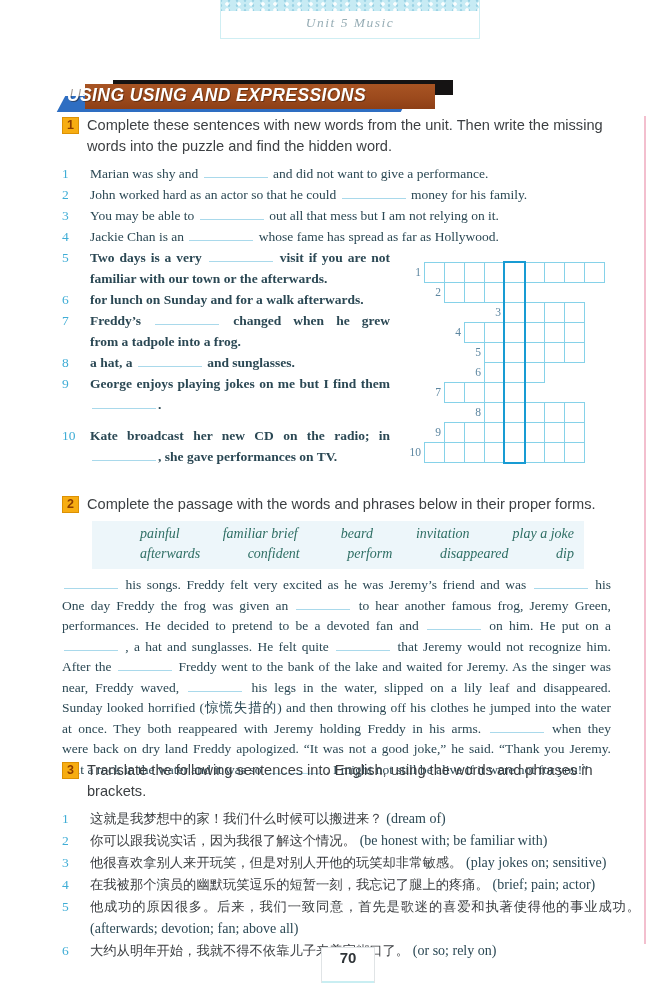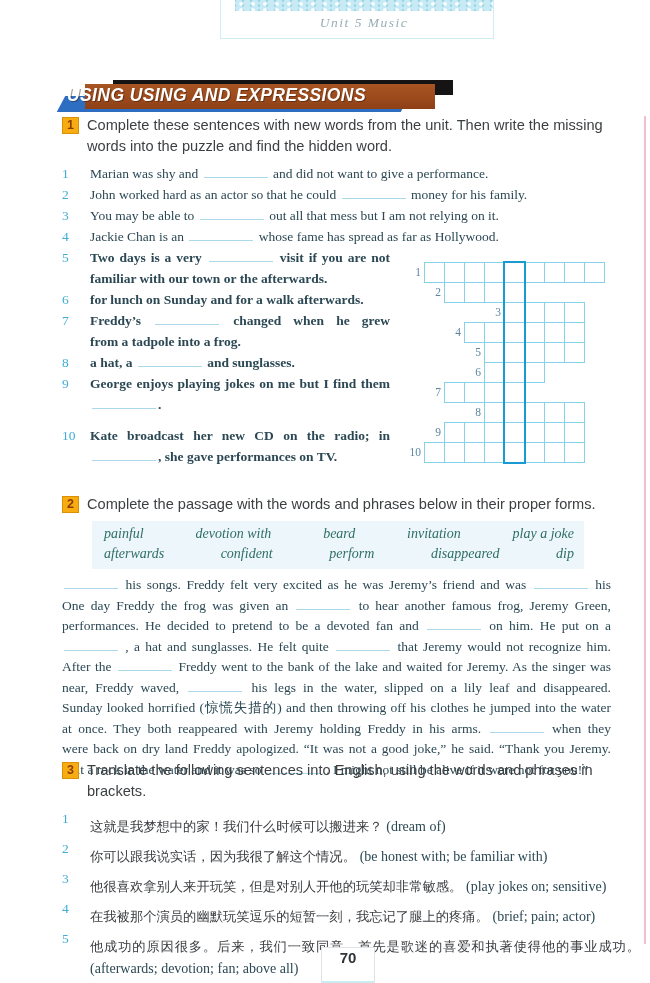--- a/index.html
+++ b/index.html
@@ -2,21 +2,21 @@
 <html><head>
 <meta charset="utf-8">
 <style>
   html,body{margin:0;padding:0;}
   body{background:#ffffff;}
   .page{position:relative;width:650px;height:983px;background:#fff;overflow:hidden;
         font-family:"Liberation Serif",serif;color:#2b4854;}
 
   
   .unit-header{position:absolute;left:220px;top:0;width:258px;height:38px;
-               border:1px solid #cfeef3;border-top:none;background:#fff;padding-left:14px;}
+               border:1px solid #cfeef3;border-top:none;background:#fff;}
   .droplet-band{height:11px;background-color:#c7ebf4;
      background-image:radial-gradient(circle,rgba(255,255,255,.95) 0 1.4px,transparent 2.2px),
                       radial-gradient(circle,rgba(120,190,215,.55) 0 1px,transparent 1.6px);
      background-size:12px 6px,8px 5px;background-position:0 1px,4px 3px;}
   .unit-title{display:block;text-align:center;font-style:italic;font-size:13.5px;
               letter-spacing:1.5px;color:#98aeb6;margin-top:4px;}
 
   
   .banner{position:absolute;left:55px;top:76px;width:420px;height:42px;}
   .banner-blue{position:absolute;left:6px;top:20px;width:344px;height:16px;
@@ -54,29 +54,29 @@
 
   
   .puzzle{position:absolute;left:404px;top:262px;width:244px;height:210px;}
   .pz-cell{position:absolute;width:21px;height:21px;box-sizing:border-box;
            border:1px solid #86d2e9;background:#fff;}
   .pz-label{position:absolute;width:18px;text-align:right;font-size:11.5px;color:#5c86a0;}
   .pz-highlight{position:absolute;box-sizing:border-box;border:2px solid #189bd3;background:transparent;}
 
   
   .word-bank{margin:2px 0 6px 30px;width:470px;padding:3px 10px 5px 12px;background:#edf6fa;}
-  .bank-row{display:flex;justify-content:space-between;line-height:20px;}
+  .bank-row{display:flex;justify-content:space-between;line-height:20px;margin-left:36px;}
   .bank-word{font-style:italic;font-size:14px;color:#2e6e64;white-space:nowrap;}
 
   
   .passage{width:549px;font-size:13.5px;line-height:20.5px;color:#2b4854;}
   .passage .iline{min-height:20px;}
 
   
-  #ex3 .itext{font-family:"Liberation Sans",sans-serif;font-size:13.3px;line-height:22px;color:#3a3d40;margin-top:8px;}
+  #ex3 .itext{font-family:"Liberation Sans",sans-serif;font-size:13.3px;line-height:22px;color:#3a3d40;}
   #ex3 .hint{font-family:"Liberation Serif",serif;font-size:14px;color:#2b4854;}
 
   
   .page-num-box{position:absolute;left:321px;top:947px;width:54px;height:49px;
                 border:1px solid #e0e4e6;box-sizing:border-box;background:#fff;}
   .page-num{display:block;text-align:center;font-family:"Liberation Sans",sans-serif;
             font-weight:bold;font-size:15px;color:#2f3438;line-height:20px;}
   .page-num-band{position:absolute;left:0;bottom:0;width:100%;height:14px;background:#c9eef2;}
   .edge-line{position:absolute;right:4px;top:116px;width:2px;height:828px;background:#f3bfce;}
 </style>
@@ -242,21 +242,21 @@
     </div>
 
   <section class="ex" id="ex2">
     <div class="ex-head">
       <span class="badge">2</span>
       <p class="ins">Complete the passage with the words and phrases below in their proper forms.</p>
     </div>
     <div class="word-bank" id="word-bank">
         <div class="bank-row">
           <span class="bank-word">painful</span>
-          <span class="bank-word">devotion with</span>
+          <span class="bank-word">familiar brief</span>
           <span class="bank-word">beard</span>
           <span class="bank-word">invitation</span>
           <span class="bank-word">play a joke</span>
         </div>
         <div class="bank-row">
           <span class="bank-word">afterwards</span>
           <span class="bank-word">confident</span>
           <span class="bank-word">perform</span>
           <span class="bank-word">disappeared</span>
           <span class="bank-word">dip</span>

